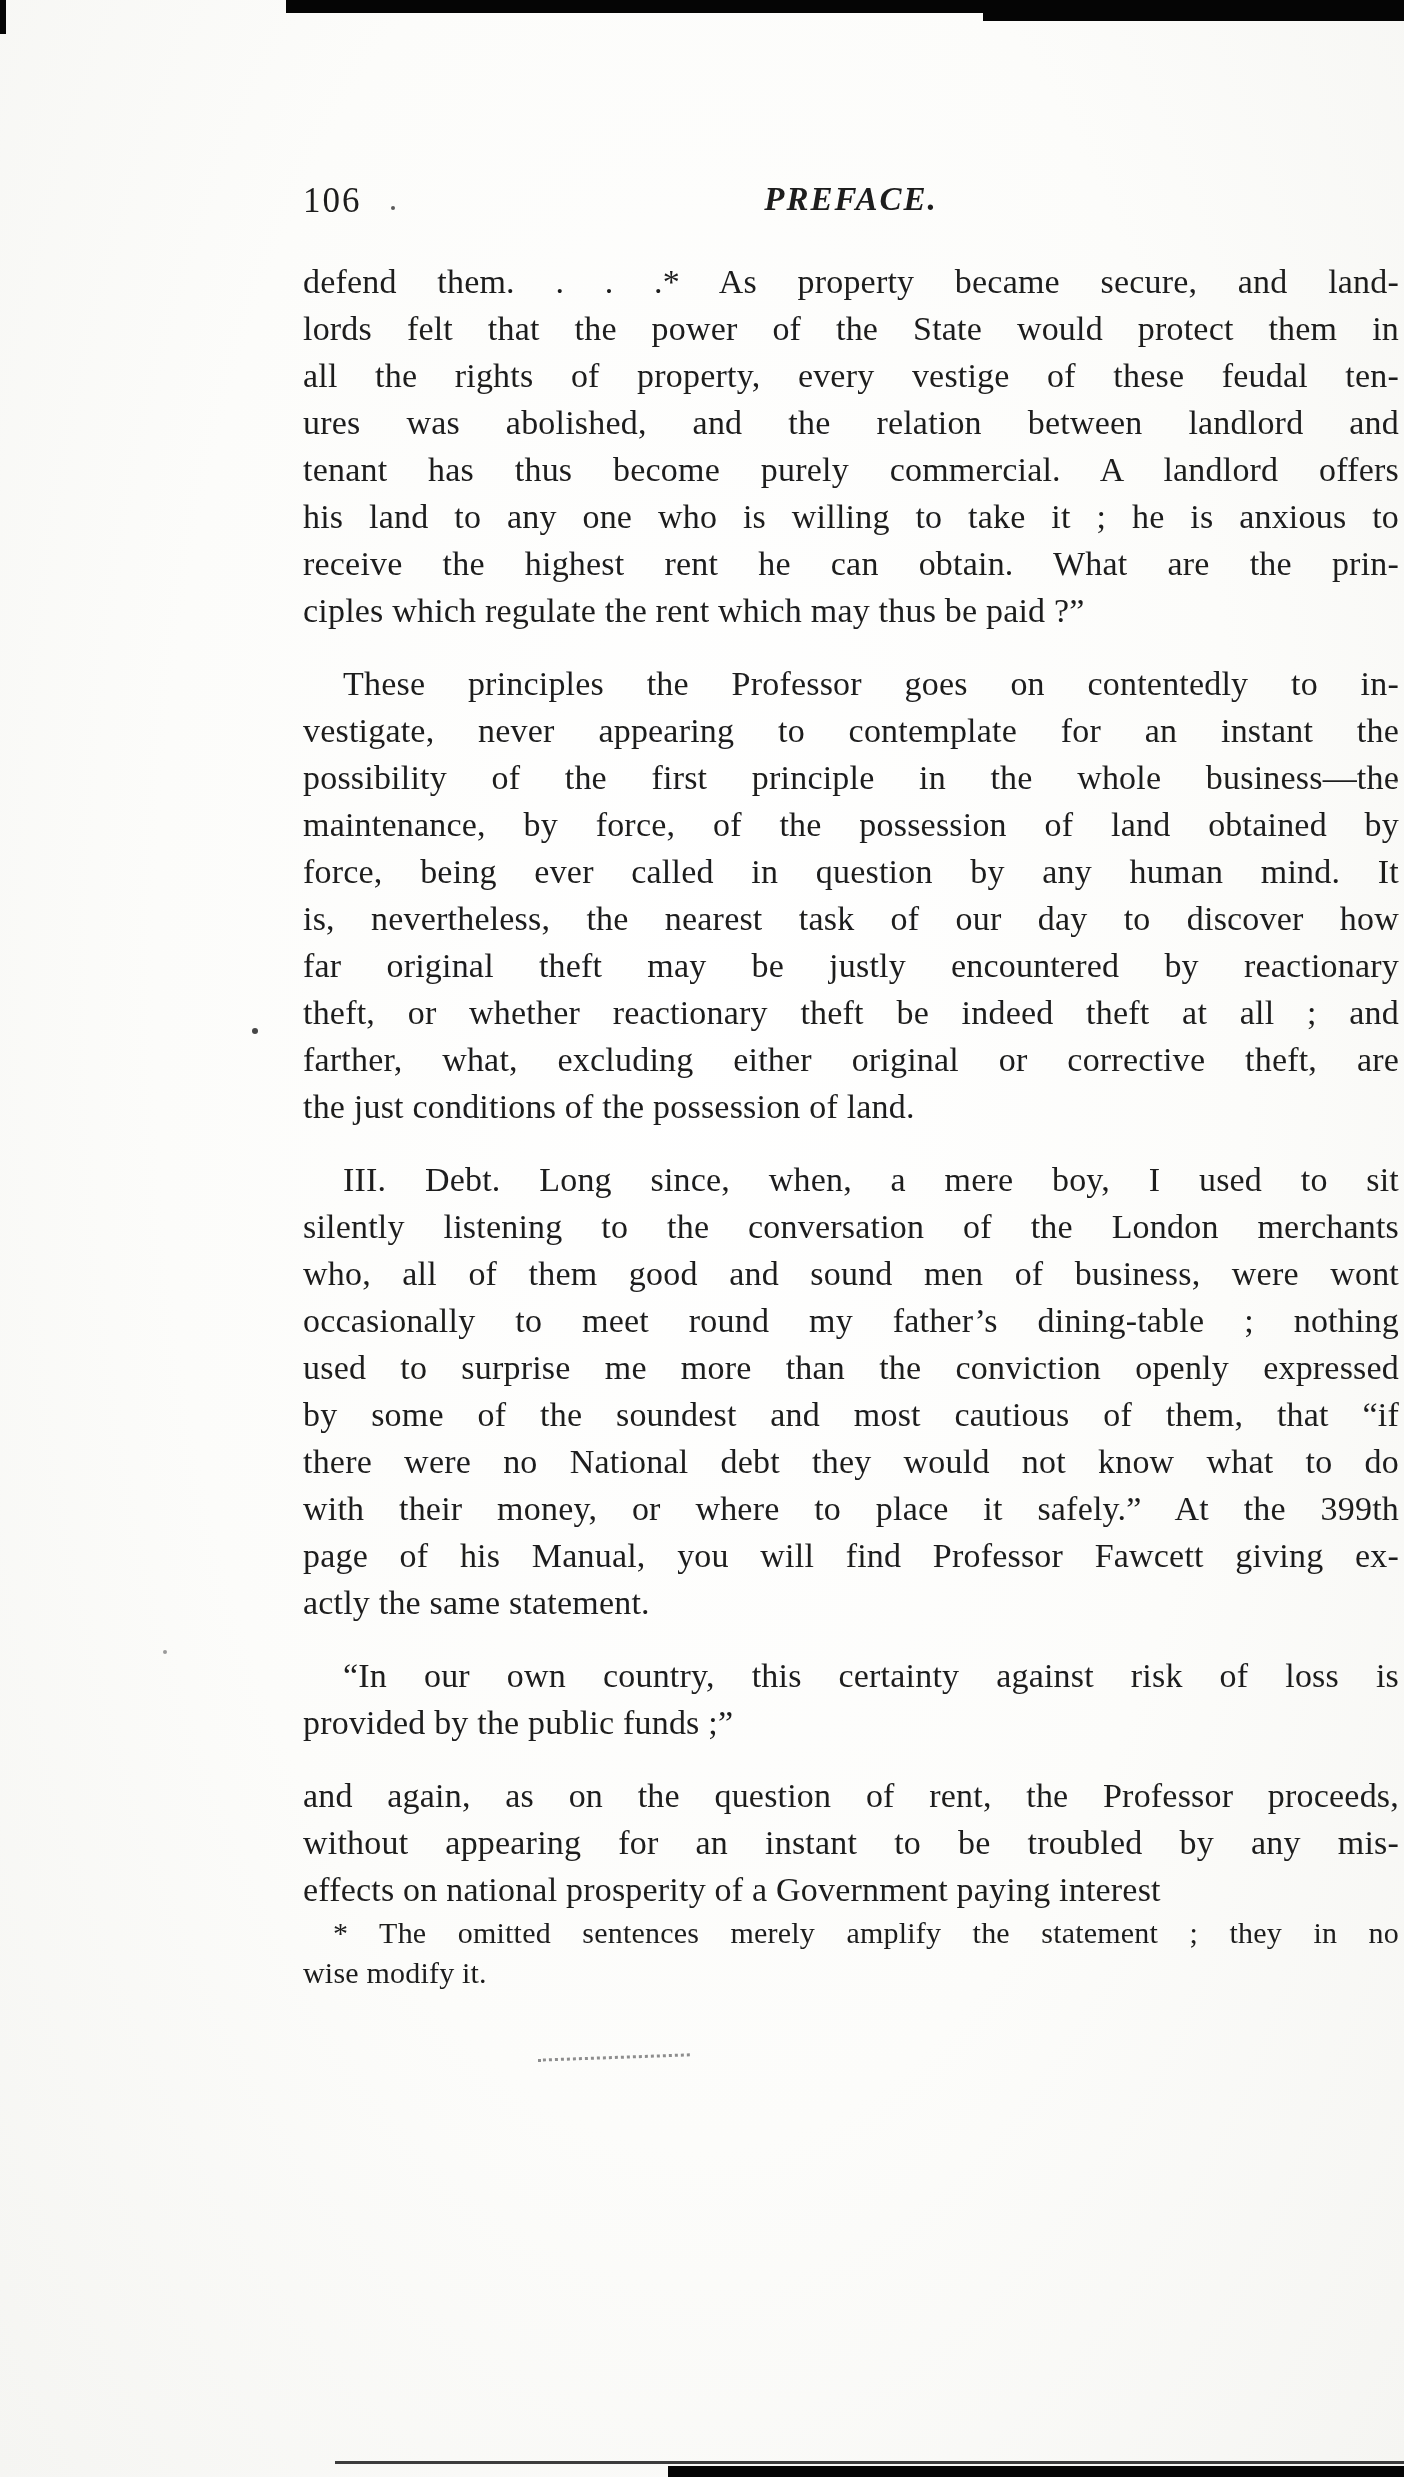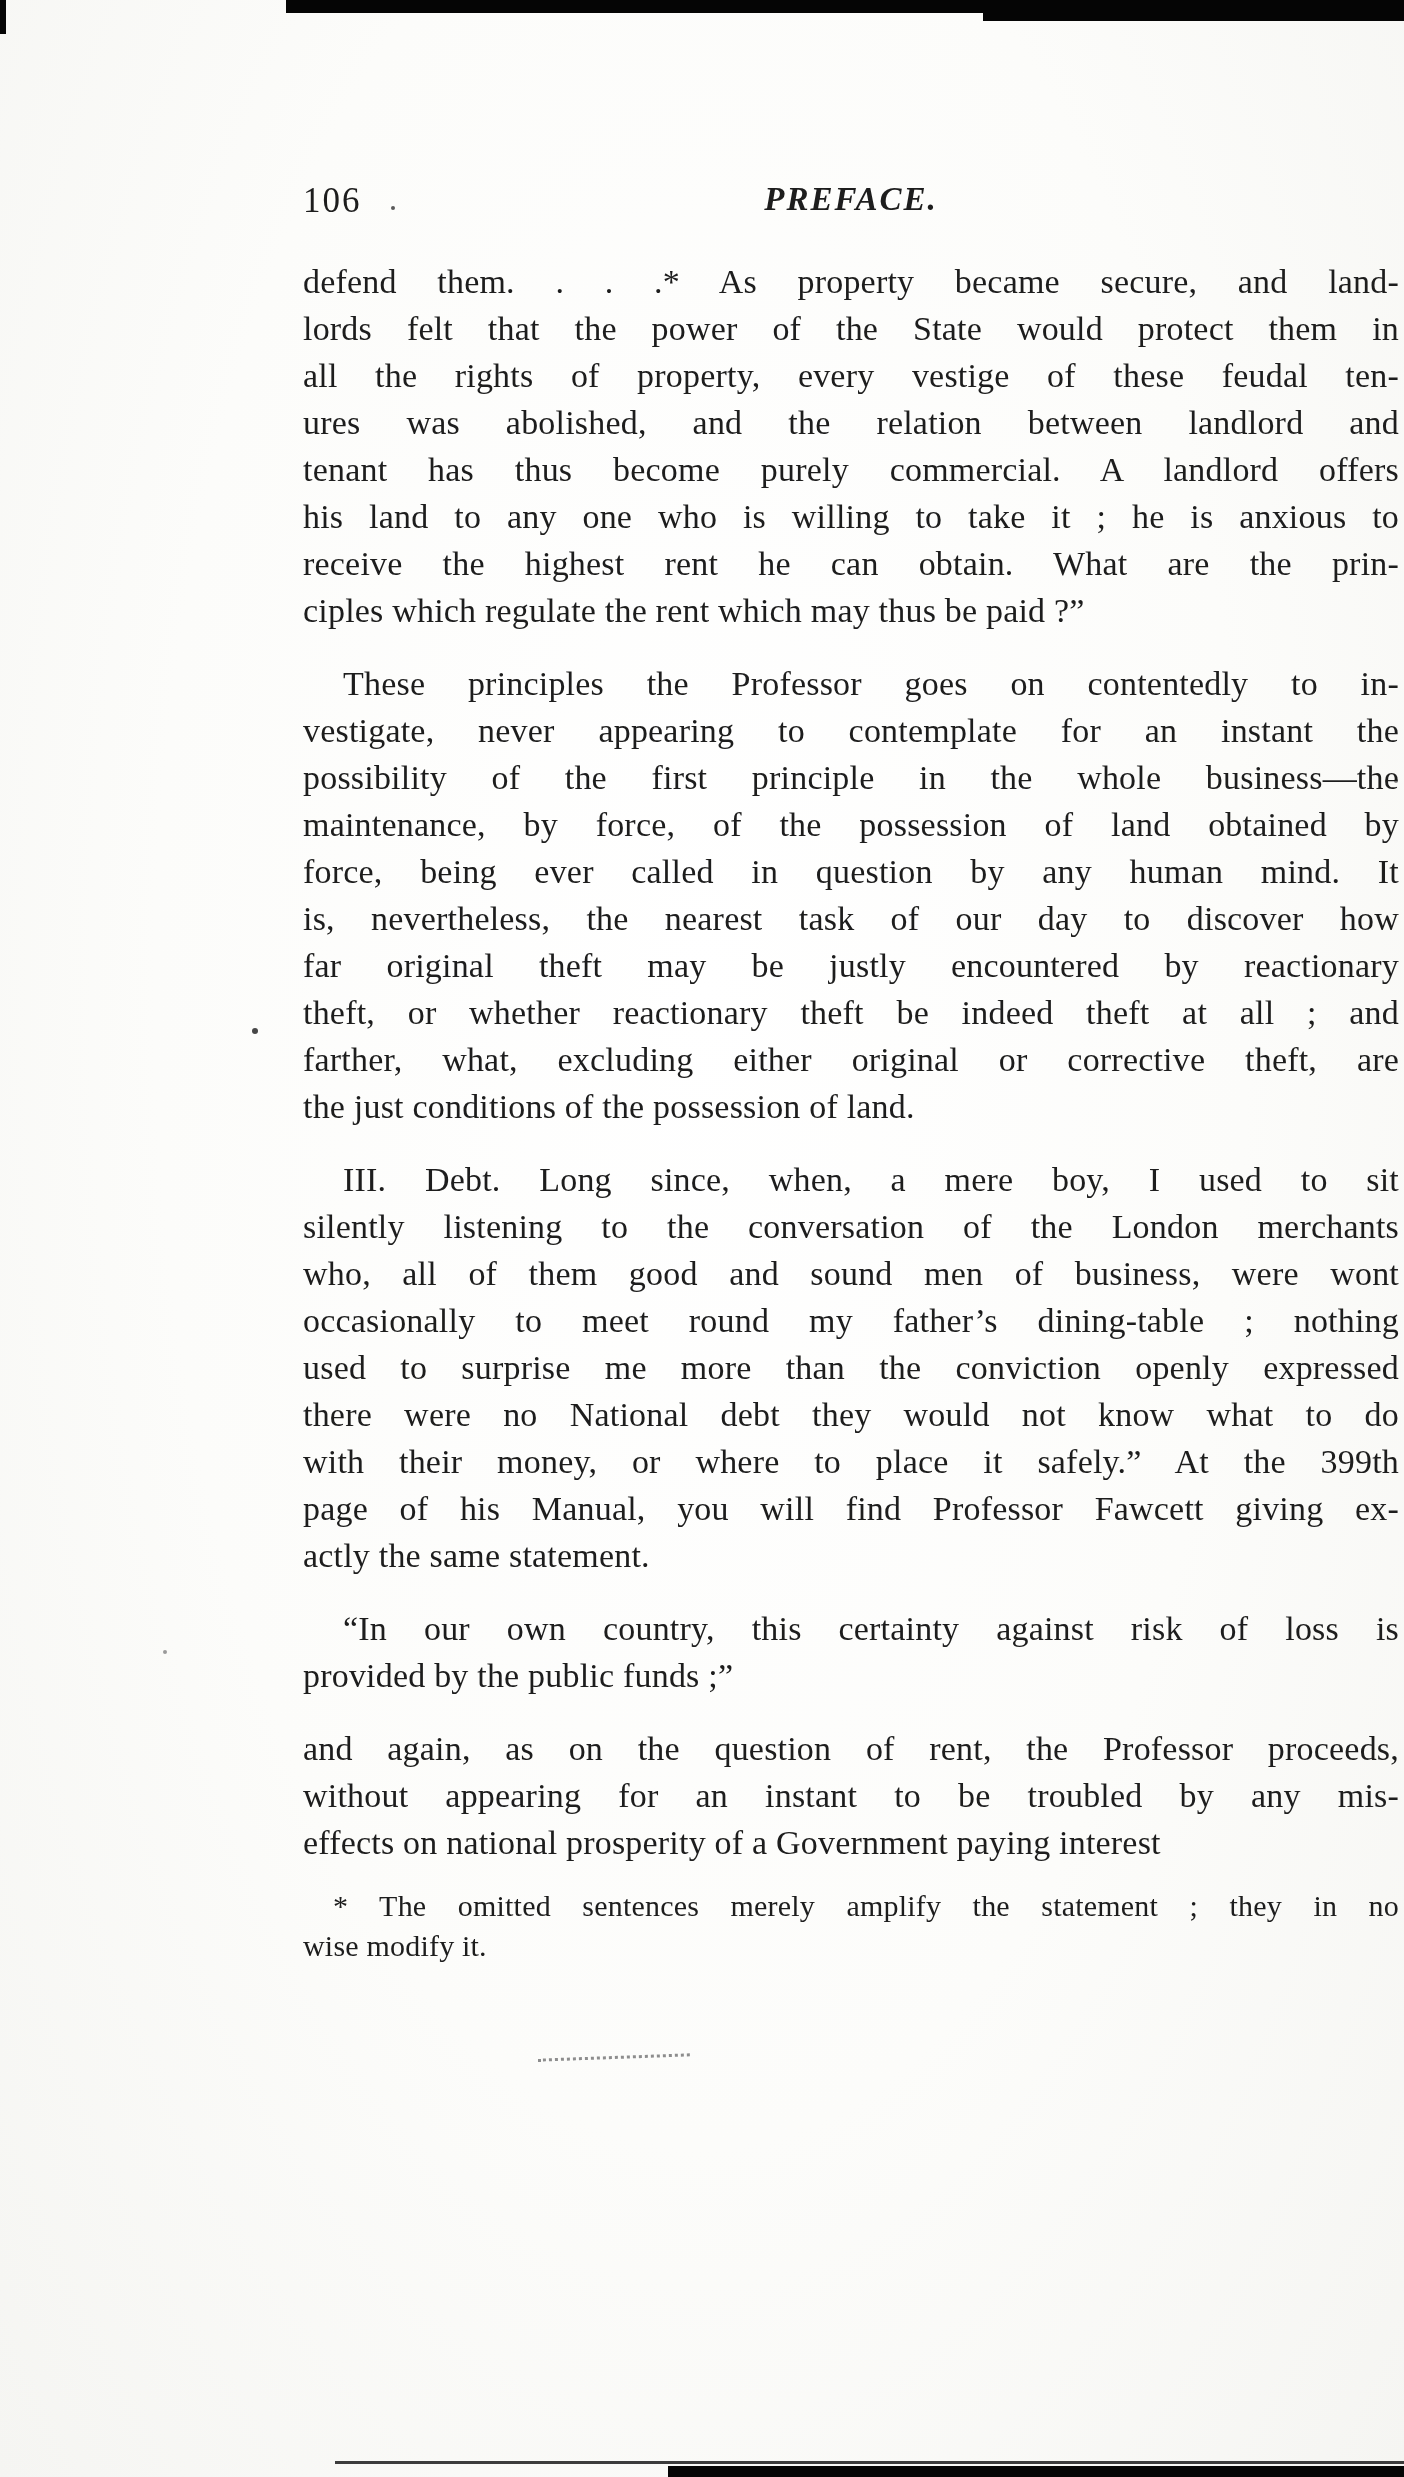--- a/index.html
+++ b/index.html
@@ -58,21 +58,20 @@
     text-align:justify;
     text-align-last:justify;
     white-space:nowrap;
     letter-spacing:0.2px;
   }
   .line.last{text-align-last:left;}
   .line.indent{text-indent:40px;}
 
   
   .footnote{
-    margin-top:20px;
     font-size:30px;line-height:40px;
   }
   .footnote .line.indent{text-indent:30px;}
 </style>
 </head>
 <body>
 
 <div class="page">
 
   <div class="artifact bar-top-left"></div>
@@ -114,20 +113,21 @@
           <div class="line">theft, or whether reactionary theft be indeed theft at all ; and</div>
           <div class="line">farther, what, excluding either original or corrective theft, are</div>
           <div class="line last">the just conditions of the possession of land.</div>
         </div>
         <div class="paragraph">
           <div class="line indent">III. Debt.  Long since, when, a mere boy, I used to sit</div>
           <div class="line">silently listening to the conversation of the London merchants</div>
           <div class="line">who, all of them good and sound men of business, were wont</div>
           <div class="line">occasionally to meet round my father’s dining-table ; nothing</div>
           <div class="line">used to surprise me more than the conviction openly expressed</div>
+          <div class="line">by some of the soundest and most cautious of them, that “if</div>
           <div class="line">there were no National debt they would not know what to do</div>
           <div class="line">with their money, or where to place it safely.”  At the 399th</div>
           <div class="line">page of his Manual, you will find Professor Fawcett giving ex-</div>
           <div class="line last">actly the same statement.</div>
         </div>
         <div class="paragraph">
           <div class="line indent">“In our own country, this certainty against risk of loss is</div>
           <div class="line last">provided by the public funds ;”</div>
         </div>
         <div class="paragraph">

